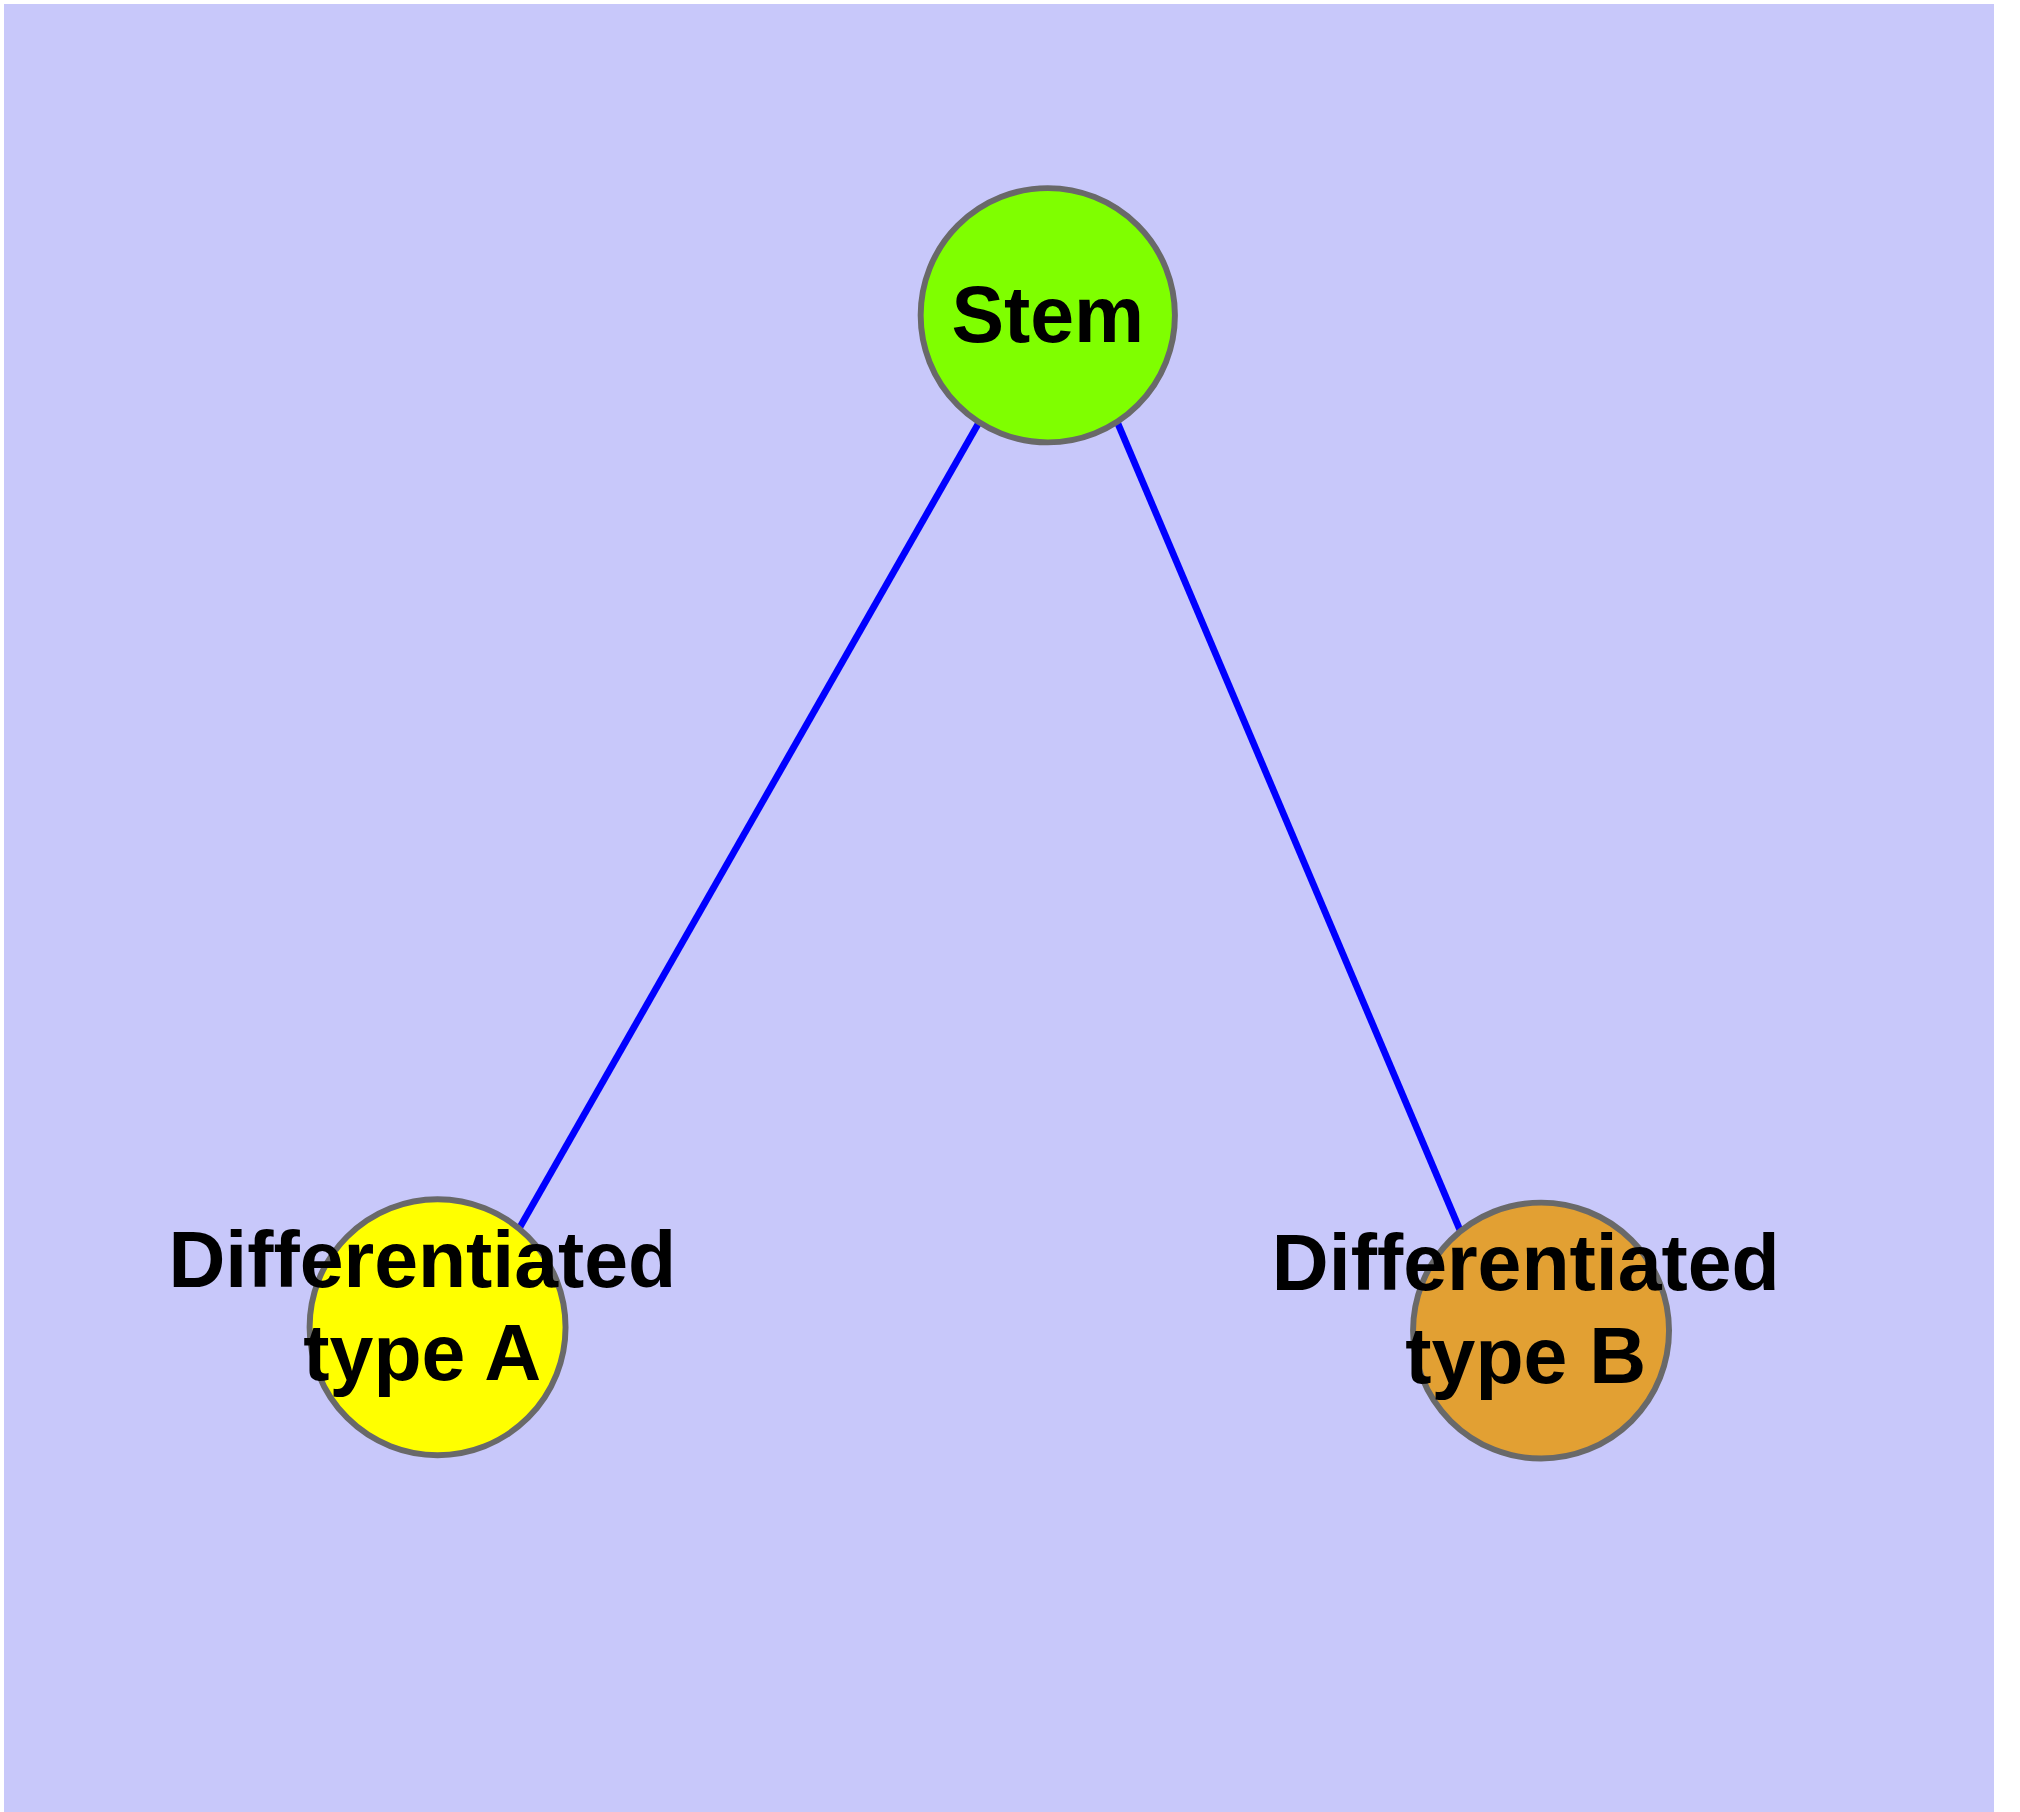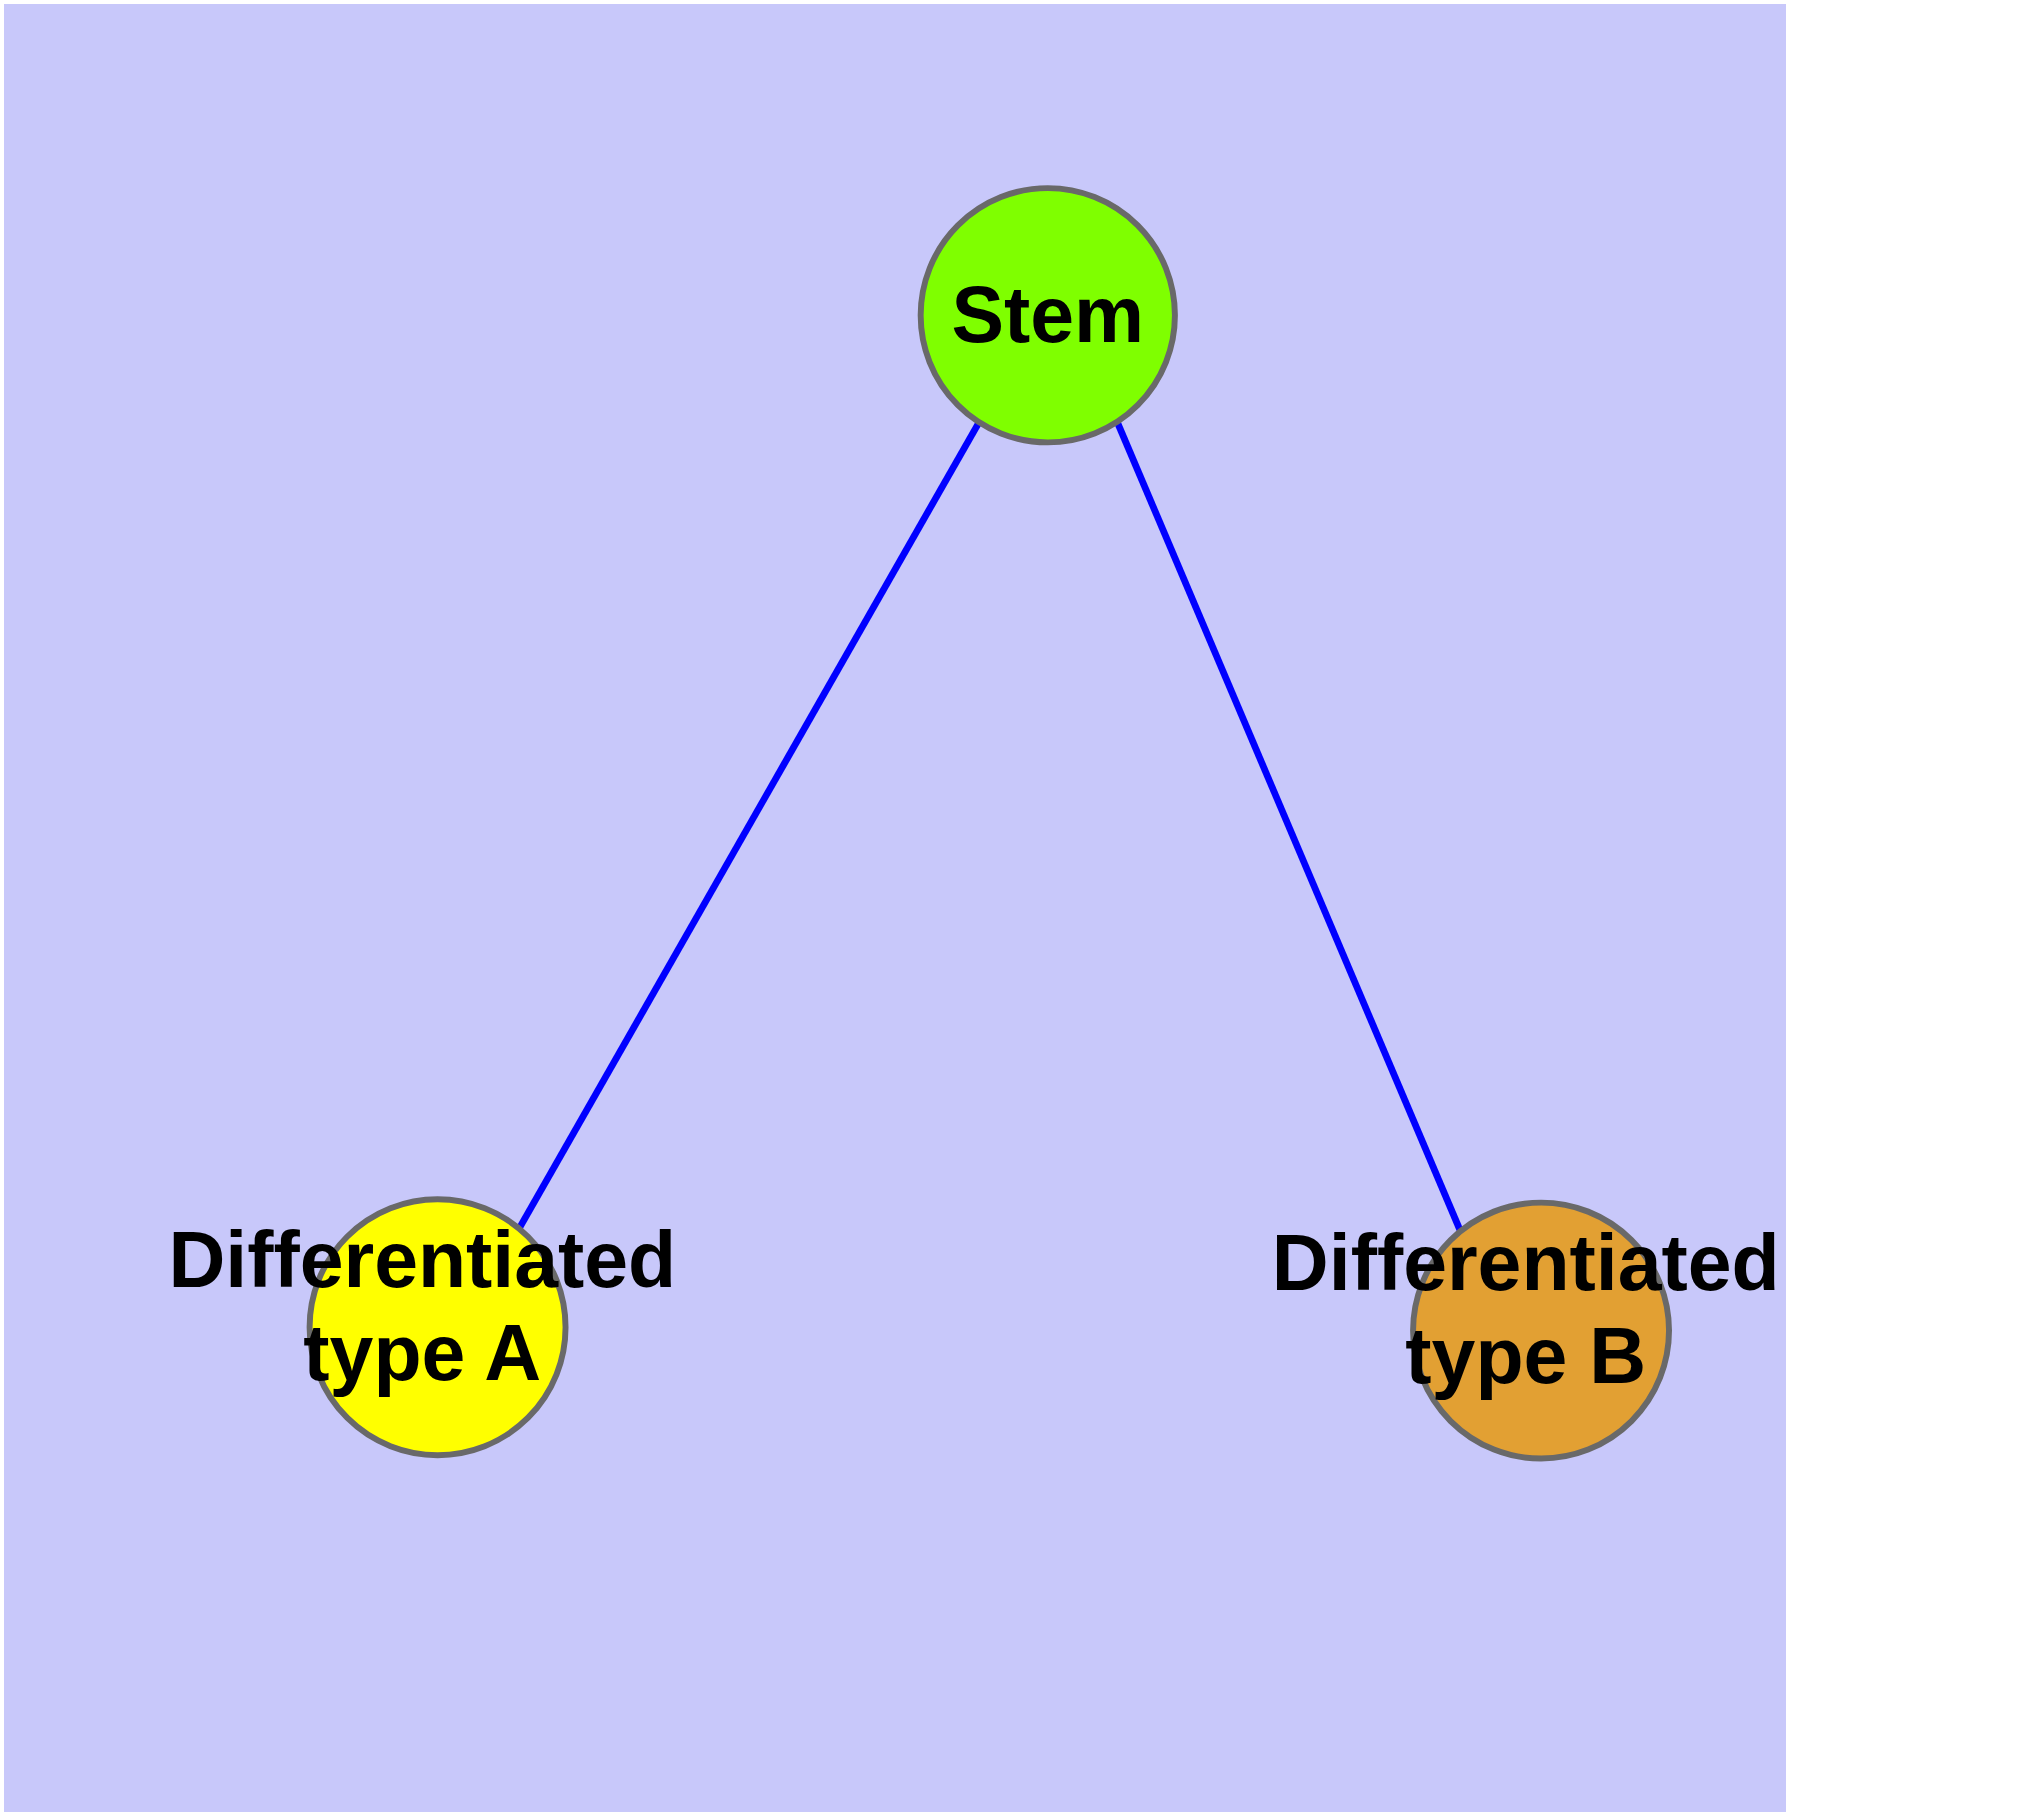--- a/index.html
+++ b/index.html
@@ -3,21 +3,21 @@
 <meta charset="utf-8">
 <title>Cell Differentiation Graph</title>
 <style>
   html, body {
     margin: 0;
     padding: 0;
     background: #ffffff;
   }
   #canvas {
     position: relative;
-    width: 1786px;
+    width: 1994px;
     height: 1812px;
     background: #ffffff;
     overflow: hidden;
     font-family: "Liberation Sans", "DejaVu Sans", sans-serif;
   }
   #plot-area {
     position: absolute;
     left: 4.2px;
     top: 4.2px;
     width: 2016px;

